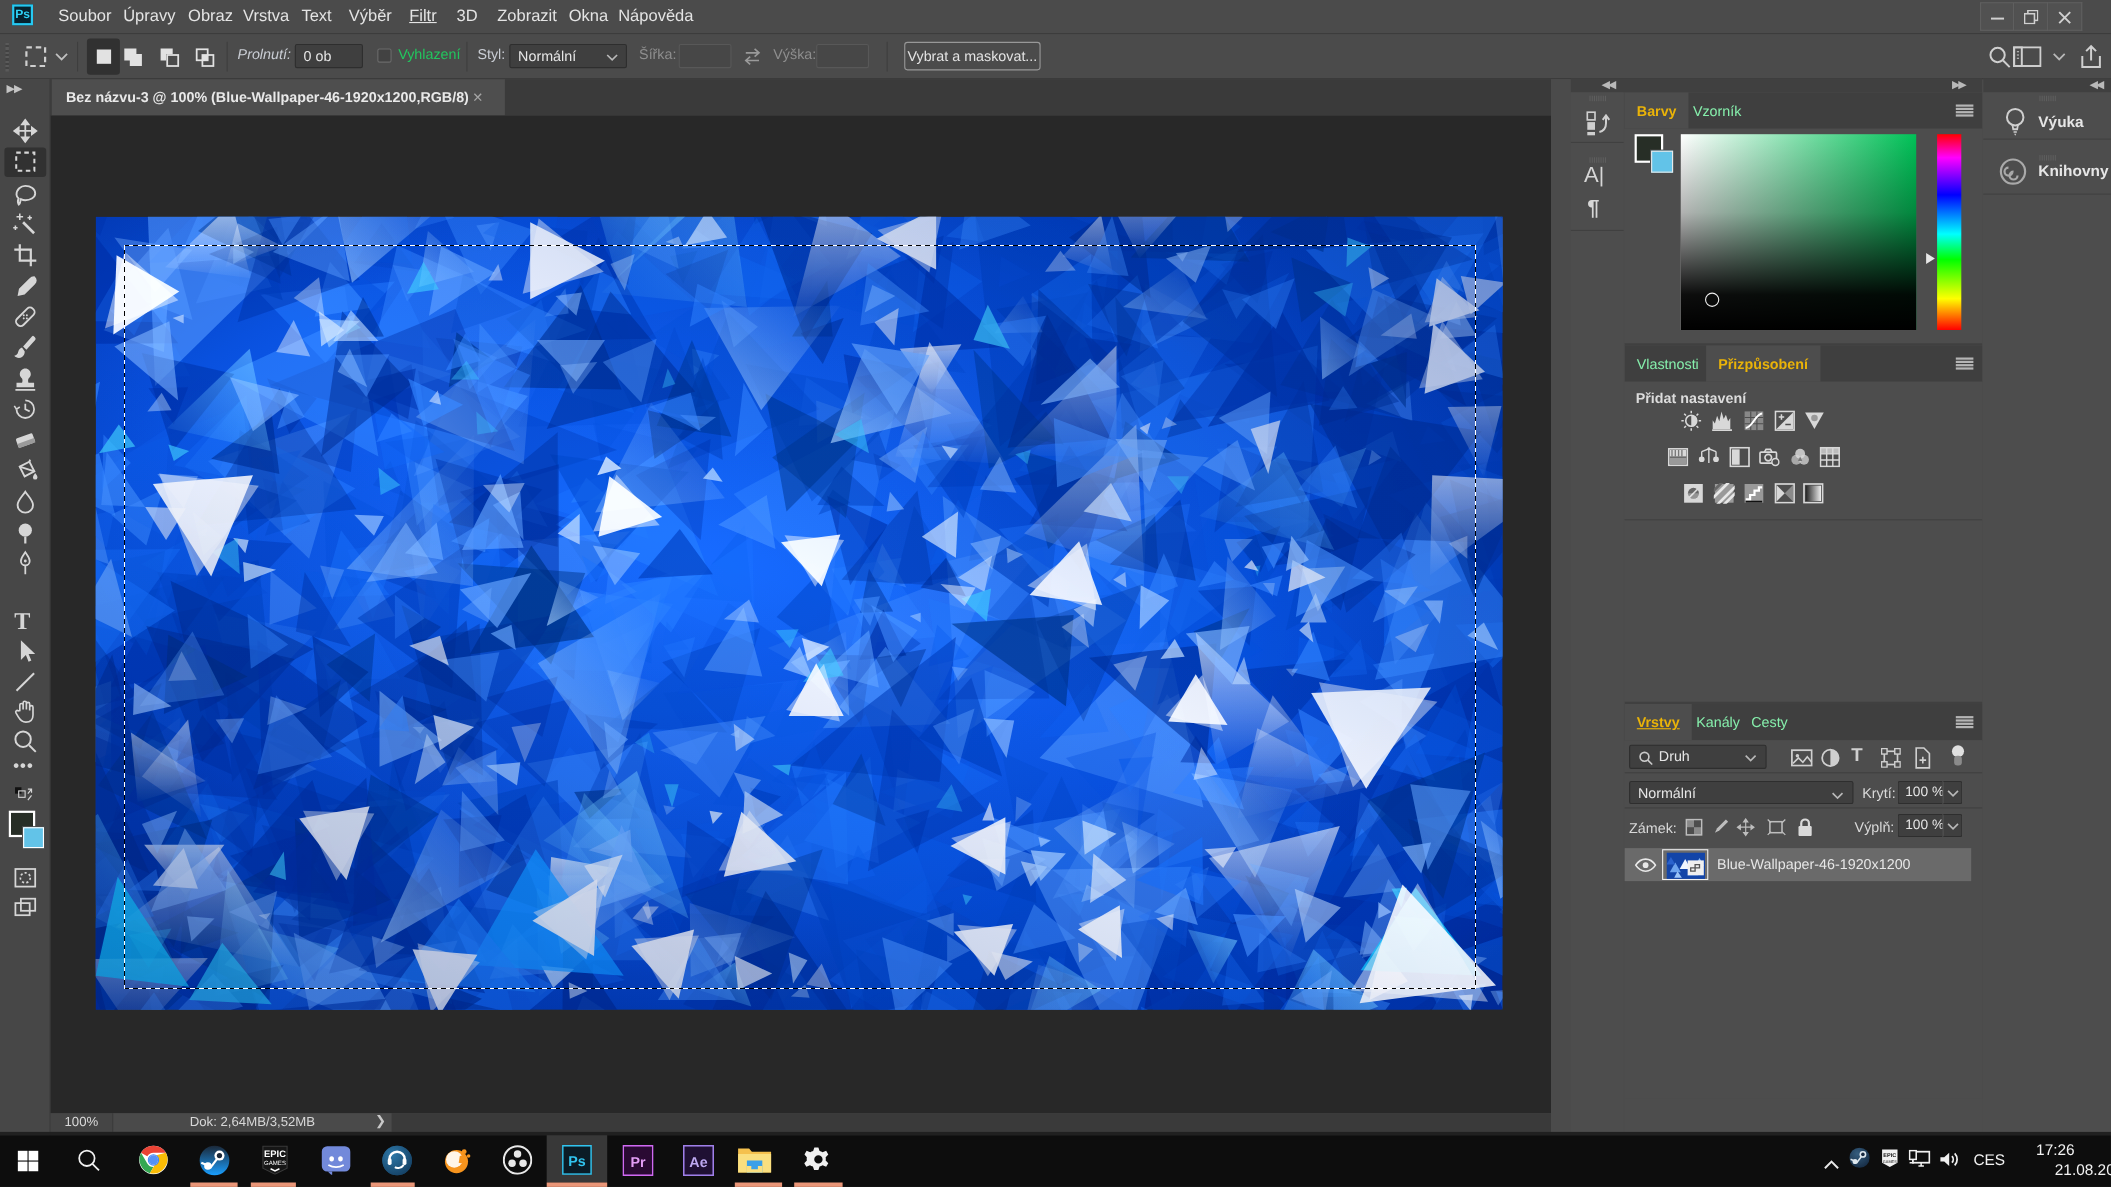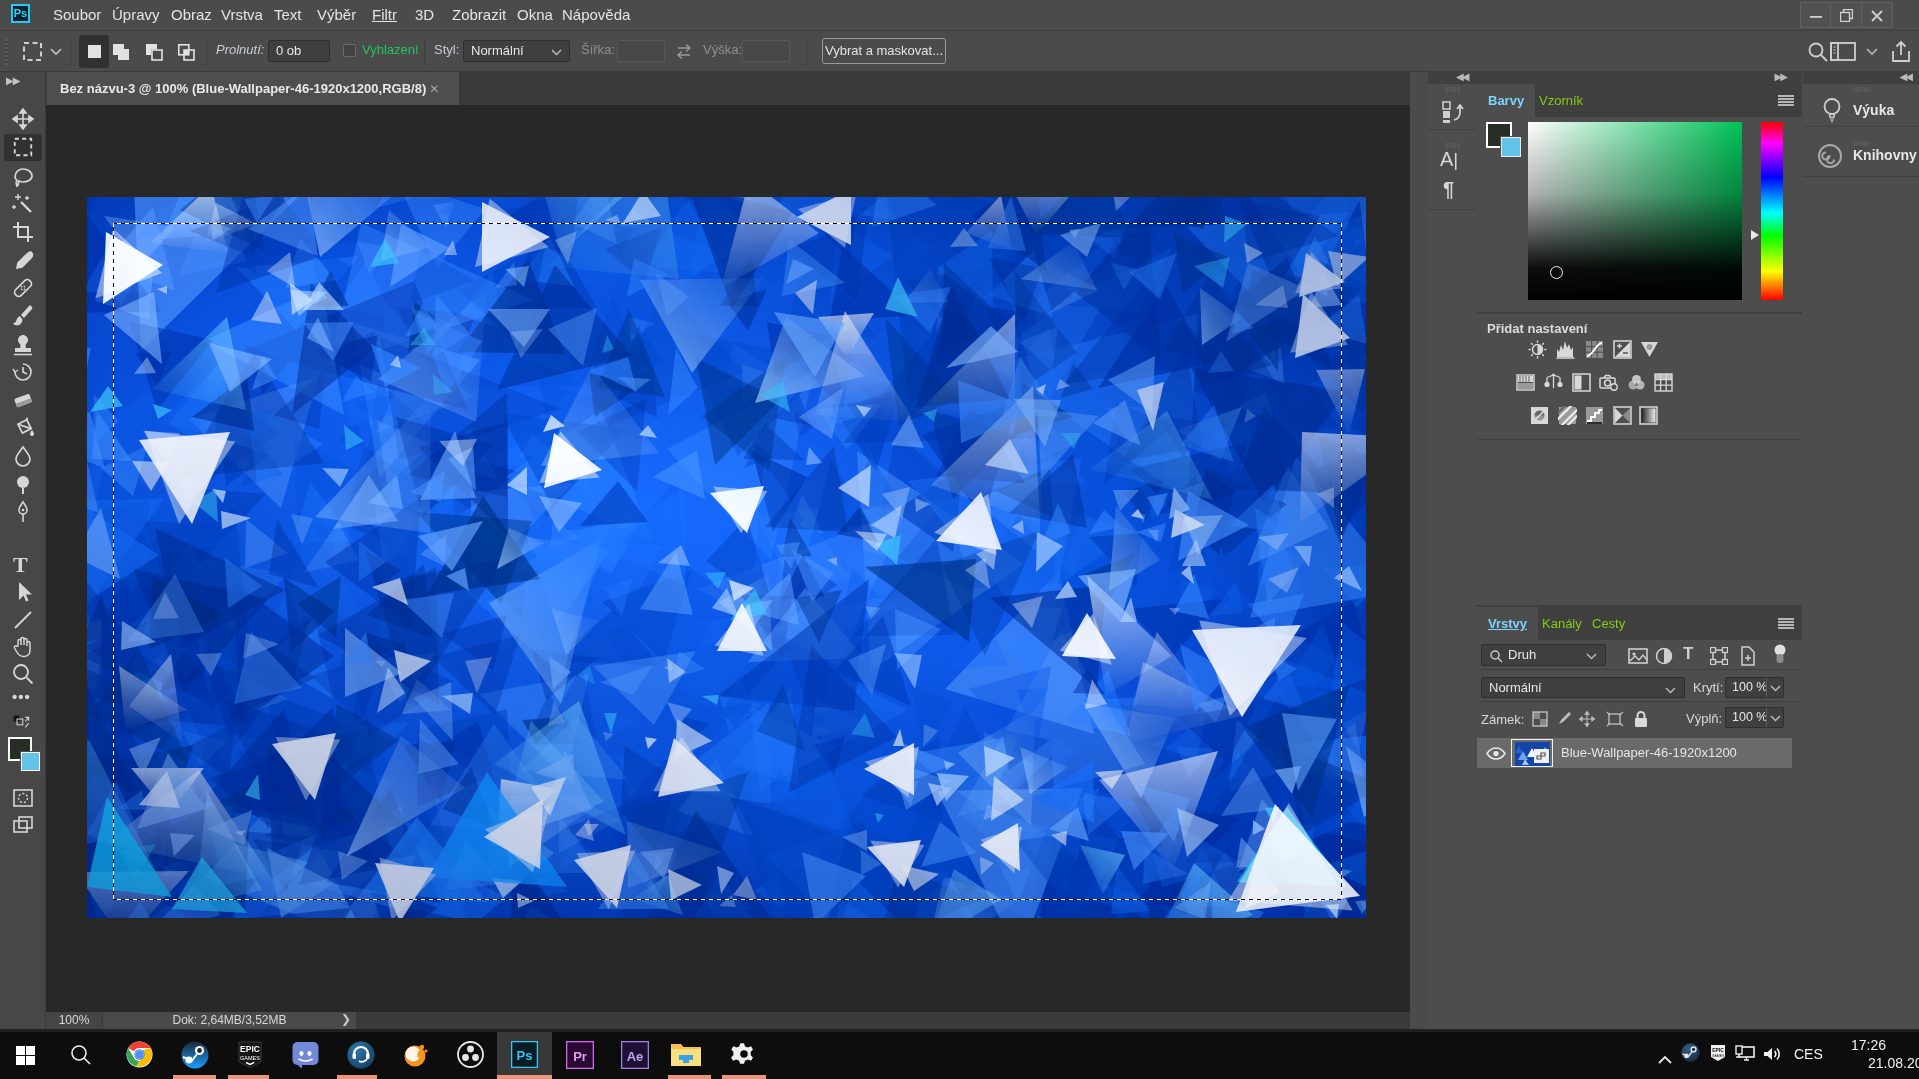--- a/index.html
+++ b/index.html
@@ -26,22 +26,22 @@
 #statusbar .arr{position:absolute;left:295px;top:0;color:#cicici;}
 #dockgap{position:absolute;left:1410px;top:72px;width:18px;height:960px;background:#4b4b4b;}
 #dockhdr{position:absolute;left:1428px;top:71px;width:374px;height:13px;background:#404040;color:#b9b9b9;}
 #dockhdr2{position:absolute;left:1803px;top:71px;width:116px;height:13px;background:#404040;color:#b9b9b9;}
 #iconcol{position:absolute;left:1428px;top:84px;width:48px;height:948px;background:#4d4d4d;}
 #mainpanel{position:absolute;left:1477px;top:84px;width:325px;height:948px;background:#4d4d4d;}
 #rightcol{position:absolute;left:1803px;top:84px;width:116px;height:948px;background:#4d4d4d;}
 .griprow{display:flex;justify-content:center;gap:1px;}
 .grip{width:1px;height:5px;background:#5e5e5e;}
 .tabrow{position:relative;height:33px;background:#3f3f3f;}
-.ptab{position:absolute;top:0;height:33px;line-height:33px;padding:0 11px;font-size:13px;color:#84cc16;}
-.ptab.act{background:#4d4d4d;color:#7dd3fc;font-weight:bold;}
+.ptab{position:absolute;top:0;height:33px;line-height:33px;padding:0 11px;font-size:13px;color:#86efac;}
+.ptab.act{background:#4d4d4d;color:#eab308;font-weight:bold;}
 .hamb{position:absolute;right:8px;top:11px;width:16px;height:11px;}
 .hamb div{height:2px;background:#b5b5b5;margin-bottom:1px;}
 #taskbar{position:absolute;left:0;top:1032px;width:1919px;height:47px;background:#0d0d0d;}
 .tbicon{position:absolute;}
 .underline{position:absolute;top:43px;height:4px;background:#ea9678;}
 </style></head><body>
 <div id="menubar">
   <div id="pslogo">Ps</div>
   <div class="menus">
       <span style="left:53px;">Soubor</span>
@@ -1393,20 +1393,30 @@
   <div class="abs" style="left:24px;top:20px;width:20px;height:20px;background:#62c3e8;border:1px solid #e8e8e8;"></div>
   <div class="abs" style="left:51px;top:5px;width:214px;height:178px;background:linear-gradient(to right,#ffffff,#00c157);"></div>
   <div class="abs" style="left:51px;top:5px;width:214px;height:178px;background:linear-gradient(to bottom,rgba(0,0,0,0) 0%,rgba(0,0,0,0.3) 40%,rgba(0,0,0,0.95) 82%,#000 100%);"></div>
   <div class="abs" style="left:73px;top:149px;width:13px;height:13px;border:1.5px solid #eee;border-radius:50%;"></div>
   <div class="abs" style="left:284px;top:5px;width:22px;height:178px;background:linear-gradient(to bottom,#ff0000 0%,#ff00ff 12%,#0000ff 31%,#00ffff 51%,#00ff00 64%,#ffff00 84%,#ff0000 100%);"></div>
   <svg class="abs" style="left:273px;top:112px;" width="10" height="12">
         <path d="M1 1 L9 6 L1 11 Z" fill="#e8e8e8"></path>
       </svg>
 </div>
 <div style="height:2px;background:#404040;"></div>
+<div class="tabrow">
+  <div class="ptab" style="left:0;">Vlastnosti</div>
+  <div class="ptab act" style="left:74px;">Přizpůsobení</div>
+  <div class="hamb">
+        <div></div>
+        <div></div>
+        <div></div>
+        <div></div>
+      </div>
+</div>
 <div style="position:relative;height:125px;background:#4d4d4d;color:#dcdcdc;">
   <div class="abs" style="left:10px;top:7px;font-size:13px;font-weight:bold;">Přidat nastavení</div>
   <svg class="abs" style="left:51px;top:26px;" width="19" height="19" viewBox="0 0 19 19">
         <circle cx="9.5" cy="9.5" r="5" fill="none" stroke="#d8d8d8" stroke-width="1.5"></circle>
         <path d="M9.5 4.5 A5 5 0 0 1 9.5 14.5 Z" fill="#d8d8d8"></path>
         <path d="M9.5 0.5 v2.2 M9.5 16.3 v2.2 M0.5 9.5 h2.2 M16.3 9.5 h2.2 M3.1 3.1 l1.6 1.6 M14.3 14.3 l1.6 1.6 M15.9 3.1 l-1.6 1.6 M4.7 14.3 l-1.6 1.6" stroke="#d8d8d8" stroke-width="1.4"></path>
       </svg>
 <svg class="abs" style="left:79px;top:26px;" width="19" height="19" viewBox="0 0 19 19">
         <path d="M1 17 V9 l2 3 2 -7 2 5 2 -9 2 7 2 -4 2 6 2 -3 v10 z" fill="#d8d8d8"></path>
         <path d="M0.5 18 h18" stroke="#d8d8d8" stroke-width="1.5"></path>

